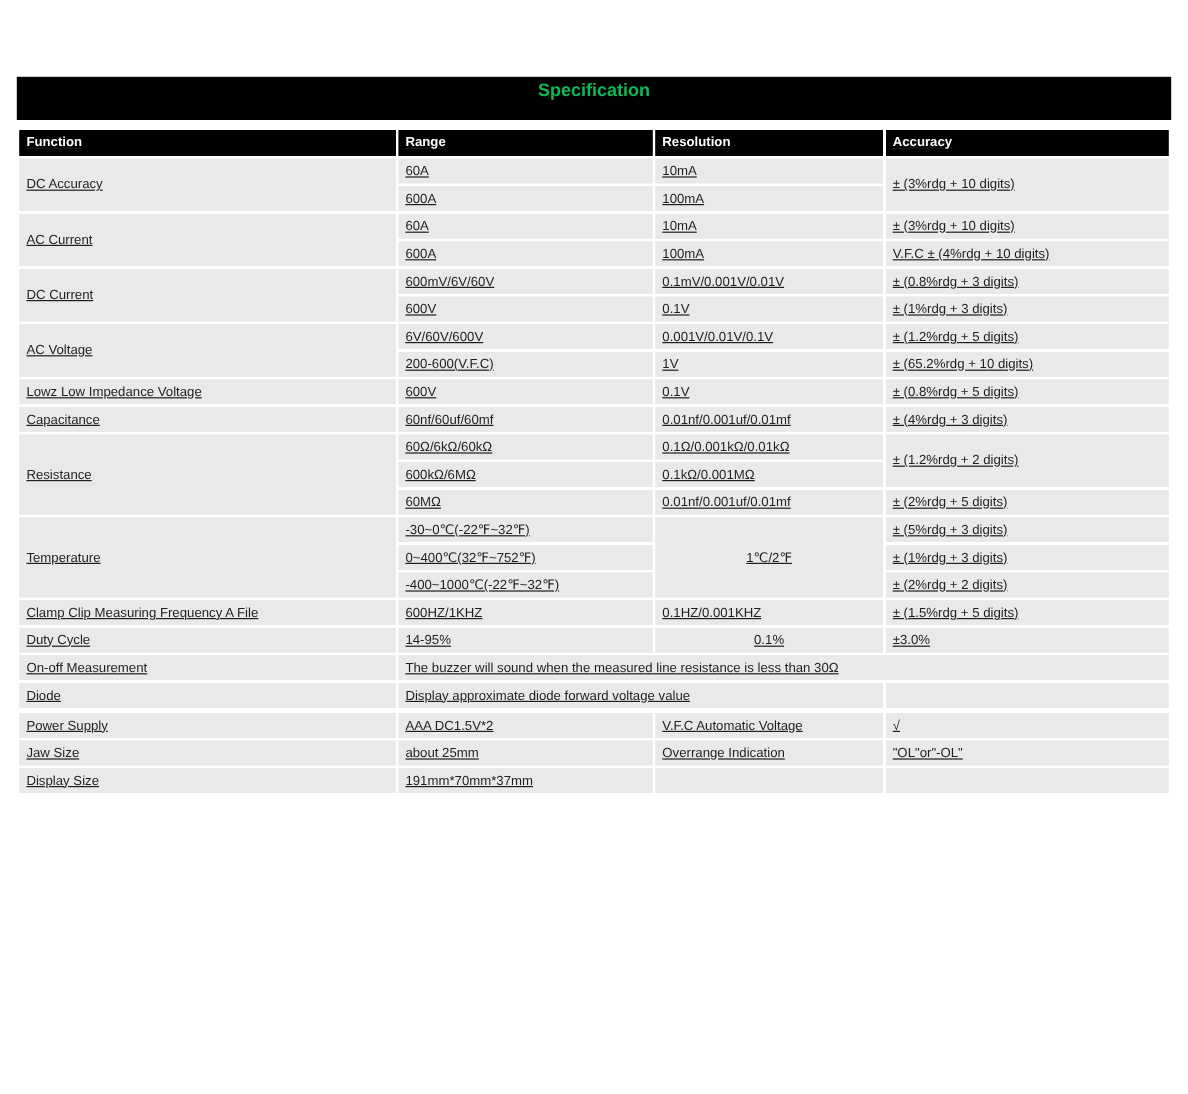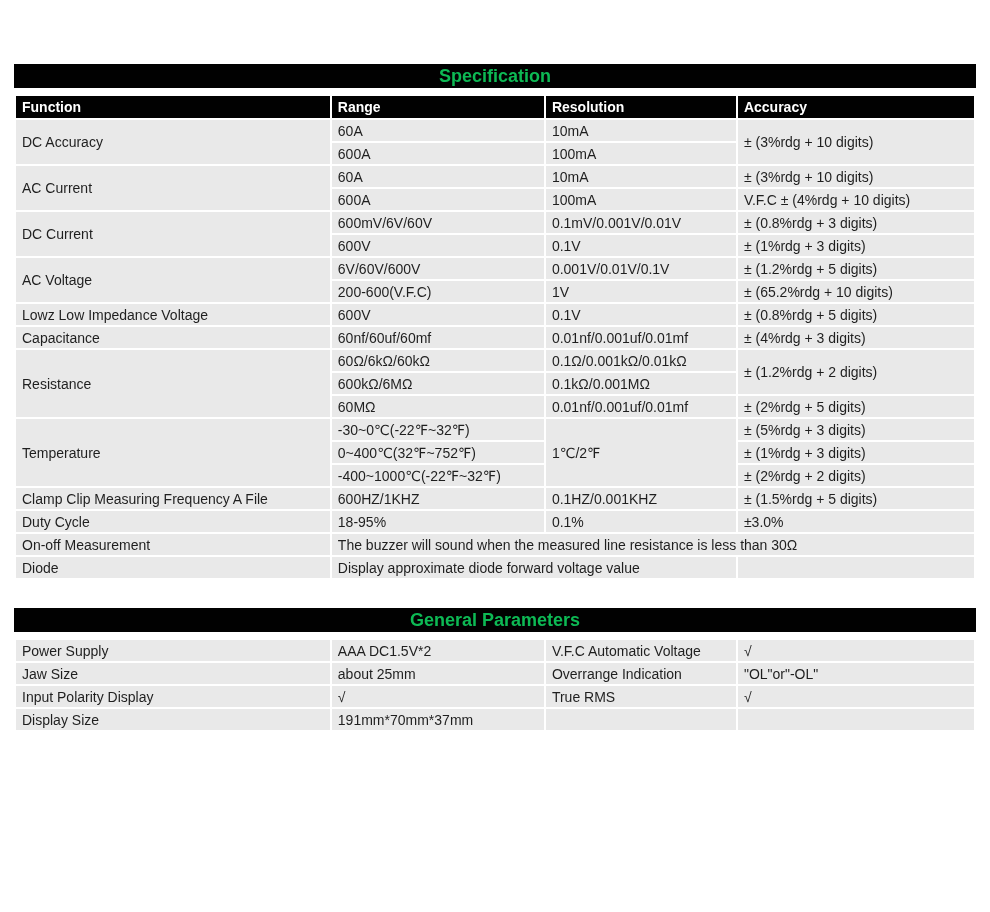--- a/index.html
+++ b/index.html
@@ -17,37 +17,38 @@
     min-height:912px;
     background:var(--page-bg);
     color:var(--text-color);
     font-family:"Liberation Sans","DejaVu Sans",sans-serif;
   }
   .wrap{
     width:962px;
     margin:64px 14px 0 14px;
   }
   .title-bar{
-    height:24px;
+    height:36px;
     line-height:24px;
     background:var(--header-bg);
     color:var(--accent-green);
-    font-size:18px;
+    font-size:15px;
     font-weight:bold;
     text-align:center;
     margin-bottom:6px;
   }
   .gap-top{
     margin-top:28px;
   }
   table{
     width:100%;
     border-collapse:collapse;
     table-layout:fixed;
-    font-size:14px;
+    font-size:11px;
+    text-decoration:underline;
   }
   col.c1{width:32.9%;}
   col.c2{width:22.3%;}
   col.c3{width:20.0%;}
   col.c4{width:24.8%;}
   td{
     background:var(--row-bg);
     border:2px solid #ffffff;
     padding:1px 6px;
     height:23px;
@@ -151,56 +152,55 @@
           <td>0.1kΩ/0.001MΩ</td>
         </tr>
         <tr>
           <td>60MΩ</td>
           <td>0.01nf/0.001uf/0.01mf</td>
           <td>± (2%rdg + 5 digits)</td>
         </tr>
         <tr>
           <td rowspan="3">Temperature</td>
           <td>-30~0℃(-22℉~32℉)</td>
-          <td rowspan="3" style="text-align: left;">1℃/2℉</td>
+          <td rowspan="3" style="text-align: center;">1℃/2℉</td>
           <td>± (5%rdg + 3 digits)</td>
         </tr>
         <tr>
           <td>0~400℃(32℉~752℉)</td>
           <td>± (1%rdg + 3 digits)</td>
         </tr>
         <tr>
           <td>-400~1000℃(-22℉~32℉)</td>
           <td>± (2%rdg + 2 digits)</td>
         </tr>
         <tr>
           <td>Clamp Clip Measuring Frequency A File</td>
           <td>600HZ/1KHZ</td>
           <td>0.1HZ/0.001KHZ</td>
           <td>± (1.5%rdg + 5 digits)</td>
         </tr>
         <tr>
           <td>Duty Cycle</td>
-          <td>18-95%</td>
-          <td style=" margin-top: 30px;">0.1%</td>
+          <td>14-95%</td>
+          <td style="text-align: center; margin-top: 30px;">0.1%</td>
           <td style="text-align: left;">±3.0%</td>
         </tr>
         <tr>
           <td>On-off Measurement</td>
           <td colspan="3">The buzzer will sound when the measured line resistance is less than 30Ω</td>
         </tr>
         <tr>
           <td>Diode</td>
           <td colspan="2">Display approximate diode forward voltage value</td>
           <td></td>
         </tr>
       </tbody>
   </table>
 
-  <div class="title-bar gap-top">General Parameters</div>
 
   <table>
     <colgroup>
         <col class="c1">
         <col class="c2">
         <col class="c3">
         <col class="c4">
       </colgroup>
     <tbody>
         <tr>
@@ -209,26 +209,20 @@
           <td>V.F.C Automatic Voltage</td>
           <td>√</td>
         </tr>
         <tr>
           <td>Jaw Size</td>
           <td>about 25mm</td>
           <td>Overrange Indication</td>
           <td>"OL"or"-OL"</td>
         </tr>
         <tr>
-          <td>Input Polarity Display</td>
-          <td>√</td>
-          <td>True RMS</td>
-          <td>√</td>
-        </tr>
-        <tr>
           <td>Display Size</td>
           <td>191mm*70mm*37mm</td>
           <td></td>
           <td></td>
         </tr>
       </tbody>
   </table>
 
 </div>
 

